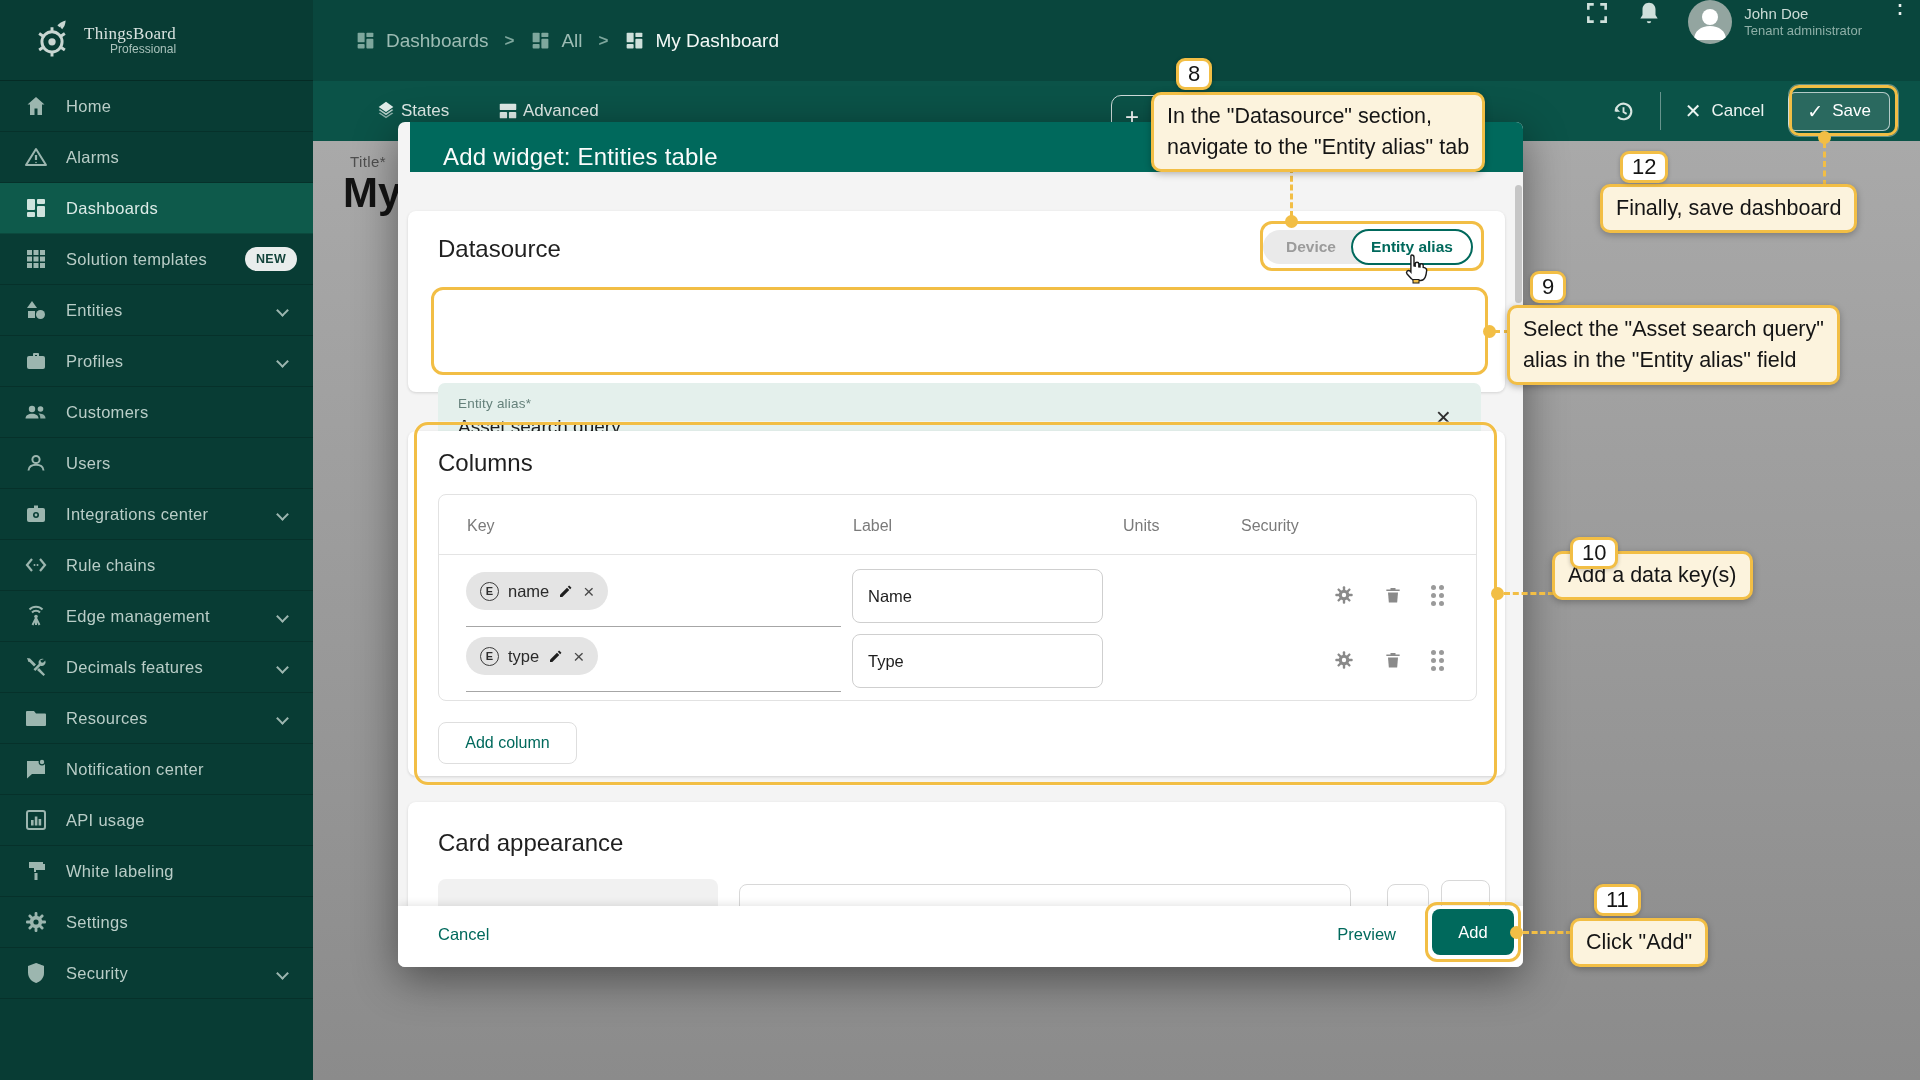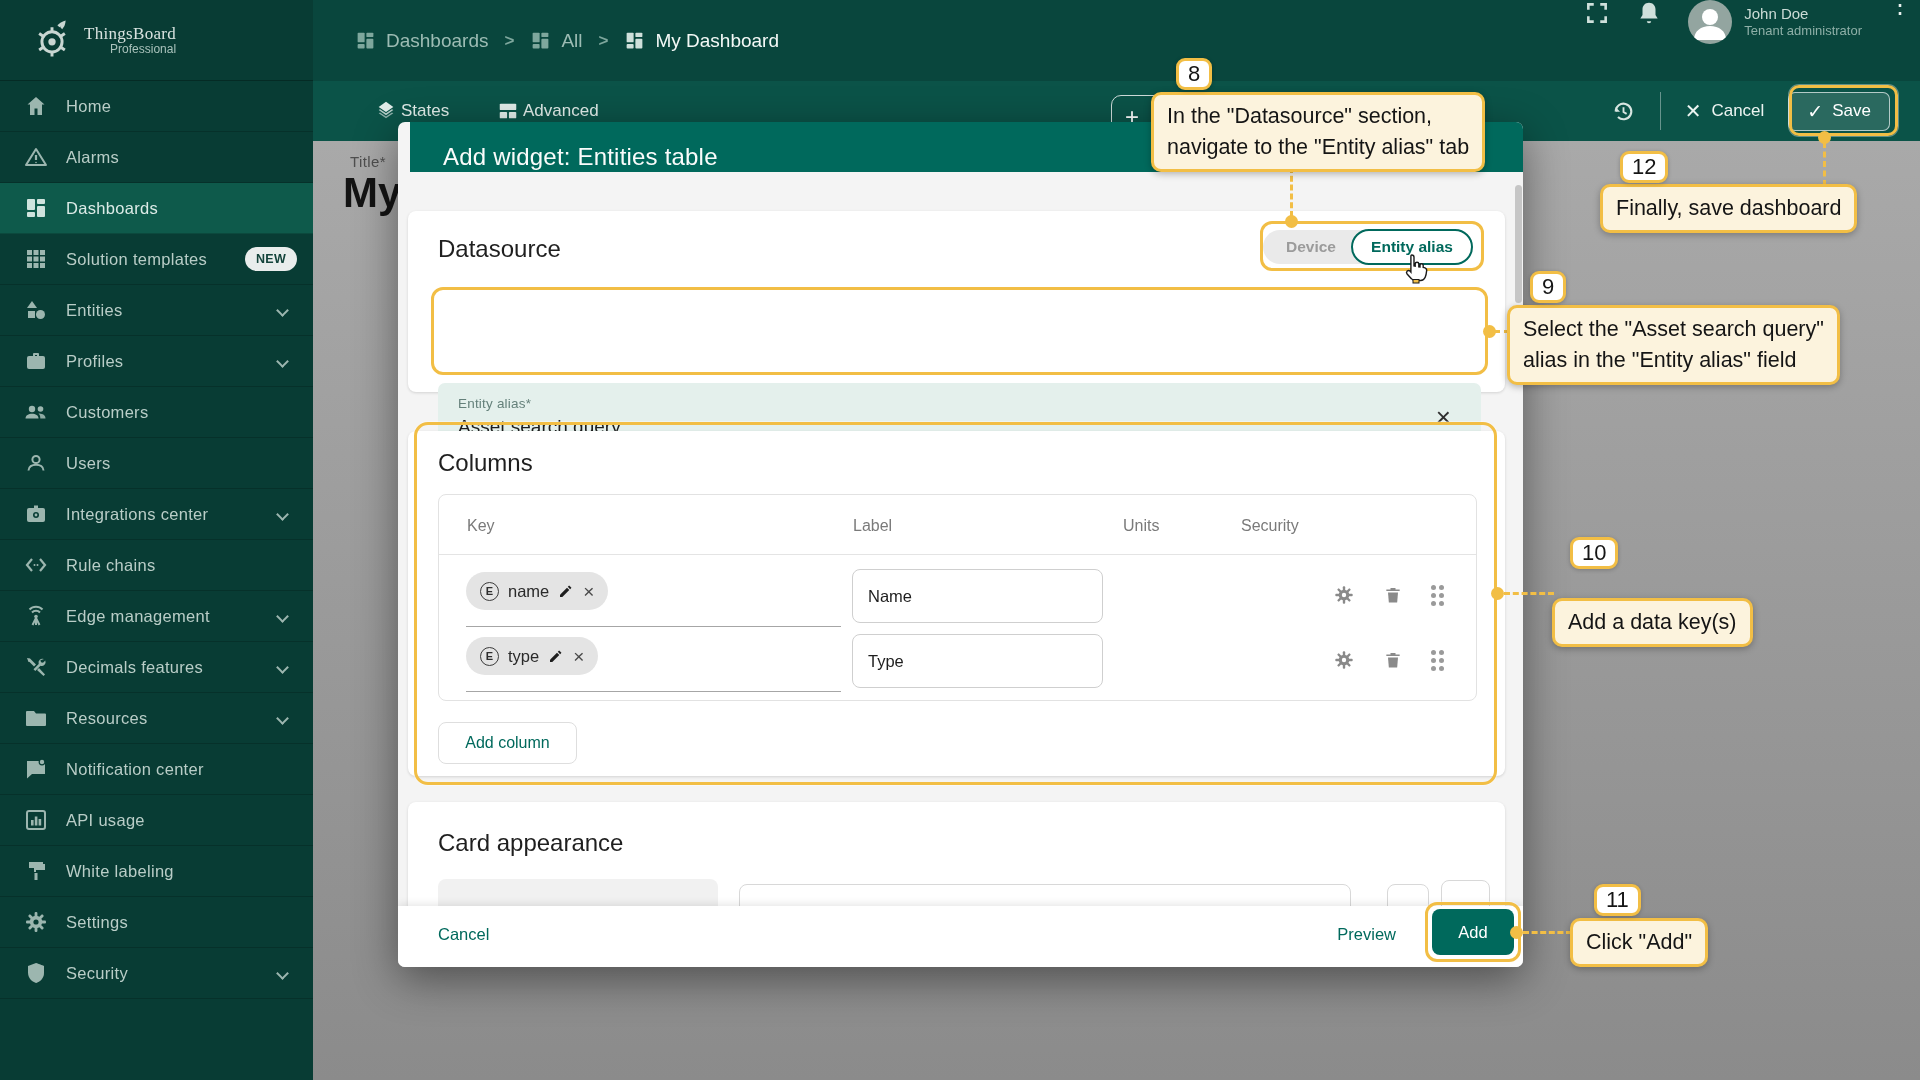--- a/index.html
+++ b/index.html
@@ -153,21 +153,21 @@
   .conn-v { position:absolute; border-left:3.5px dashed #f2be45; z-index:31; }
 
   .tooltip { position:absolute; background:#fcf3dd; border:3px solid #f2be45; border-radius:10px;
     color:#151515; font-size:21.5px; line-height:31px; padding:6px 13px; z-index:40;
     box-shadow:0 2px 7px rgba(0,0,0,.28); white-space:nowrap; }
   .num-badge { position:absolute; background:#fff; border:3px solid #f2be45; border-radius:9px;
     color:#151515; font-size:22px; font-weight:500; padding:0px 9px; z-index:41;
     box-shadow:0 1px 4px rgba(0,0,0,.22); }
   #tip-8  { left:1151px; top:92px;  } #badge-8  { left:1176px; top:58px; }
   #tip-9  { left:1507px; top:305px; } #badge-9  { left:1530px; top:271px; }
-  #tip-10 { left:1552px; top:598px; } #badge-10 { left:1570px; top:537px; }
+  #tip-10 { left:1552px; top:551px; } #badge-10 { left:1570px; top:537px; }
   #tip-11 { left:1570px; top:918px; } #badge-11 { left:1594px; top:884px; }
   #tip-12 { left:1600px; top:184px; } #badge-12 { left:1620px; top:151px; }
 
   #cursor-hand { left:1403px; top:253px; z-index:50; }
 </style>
 </head>
 <body>
 
 <div id="stage">
 

